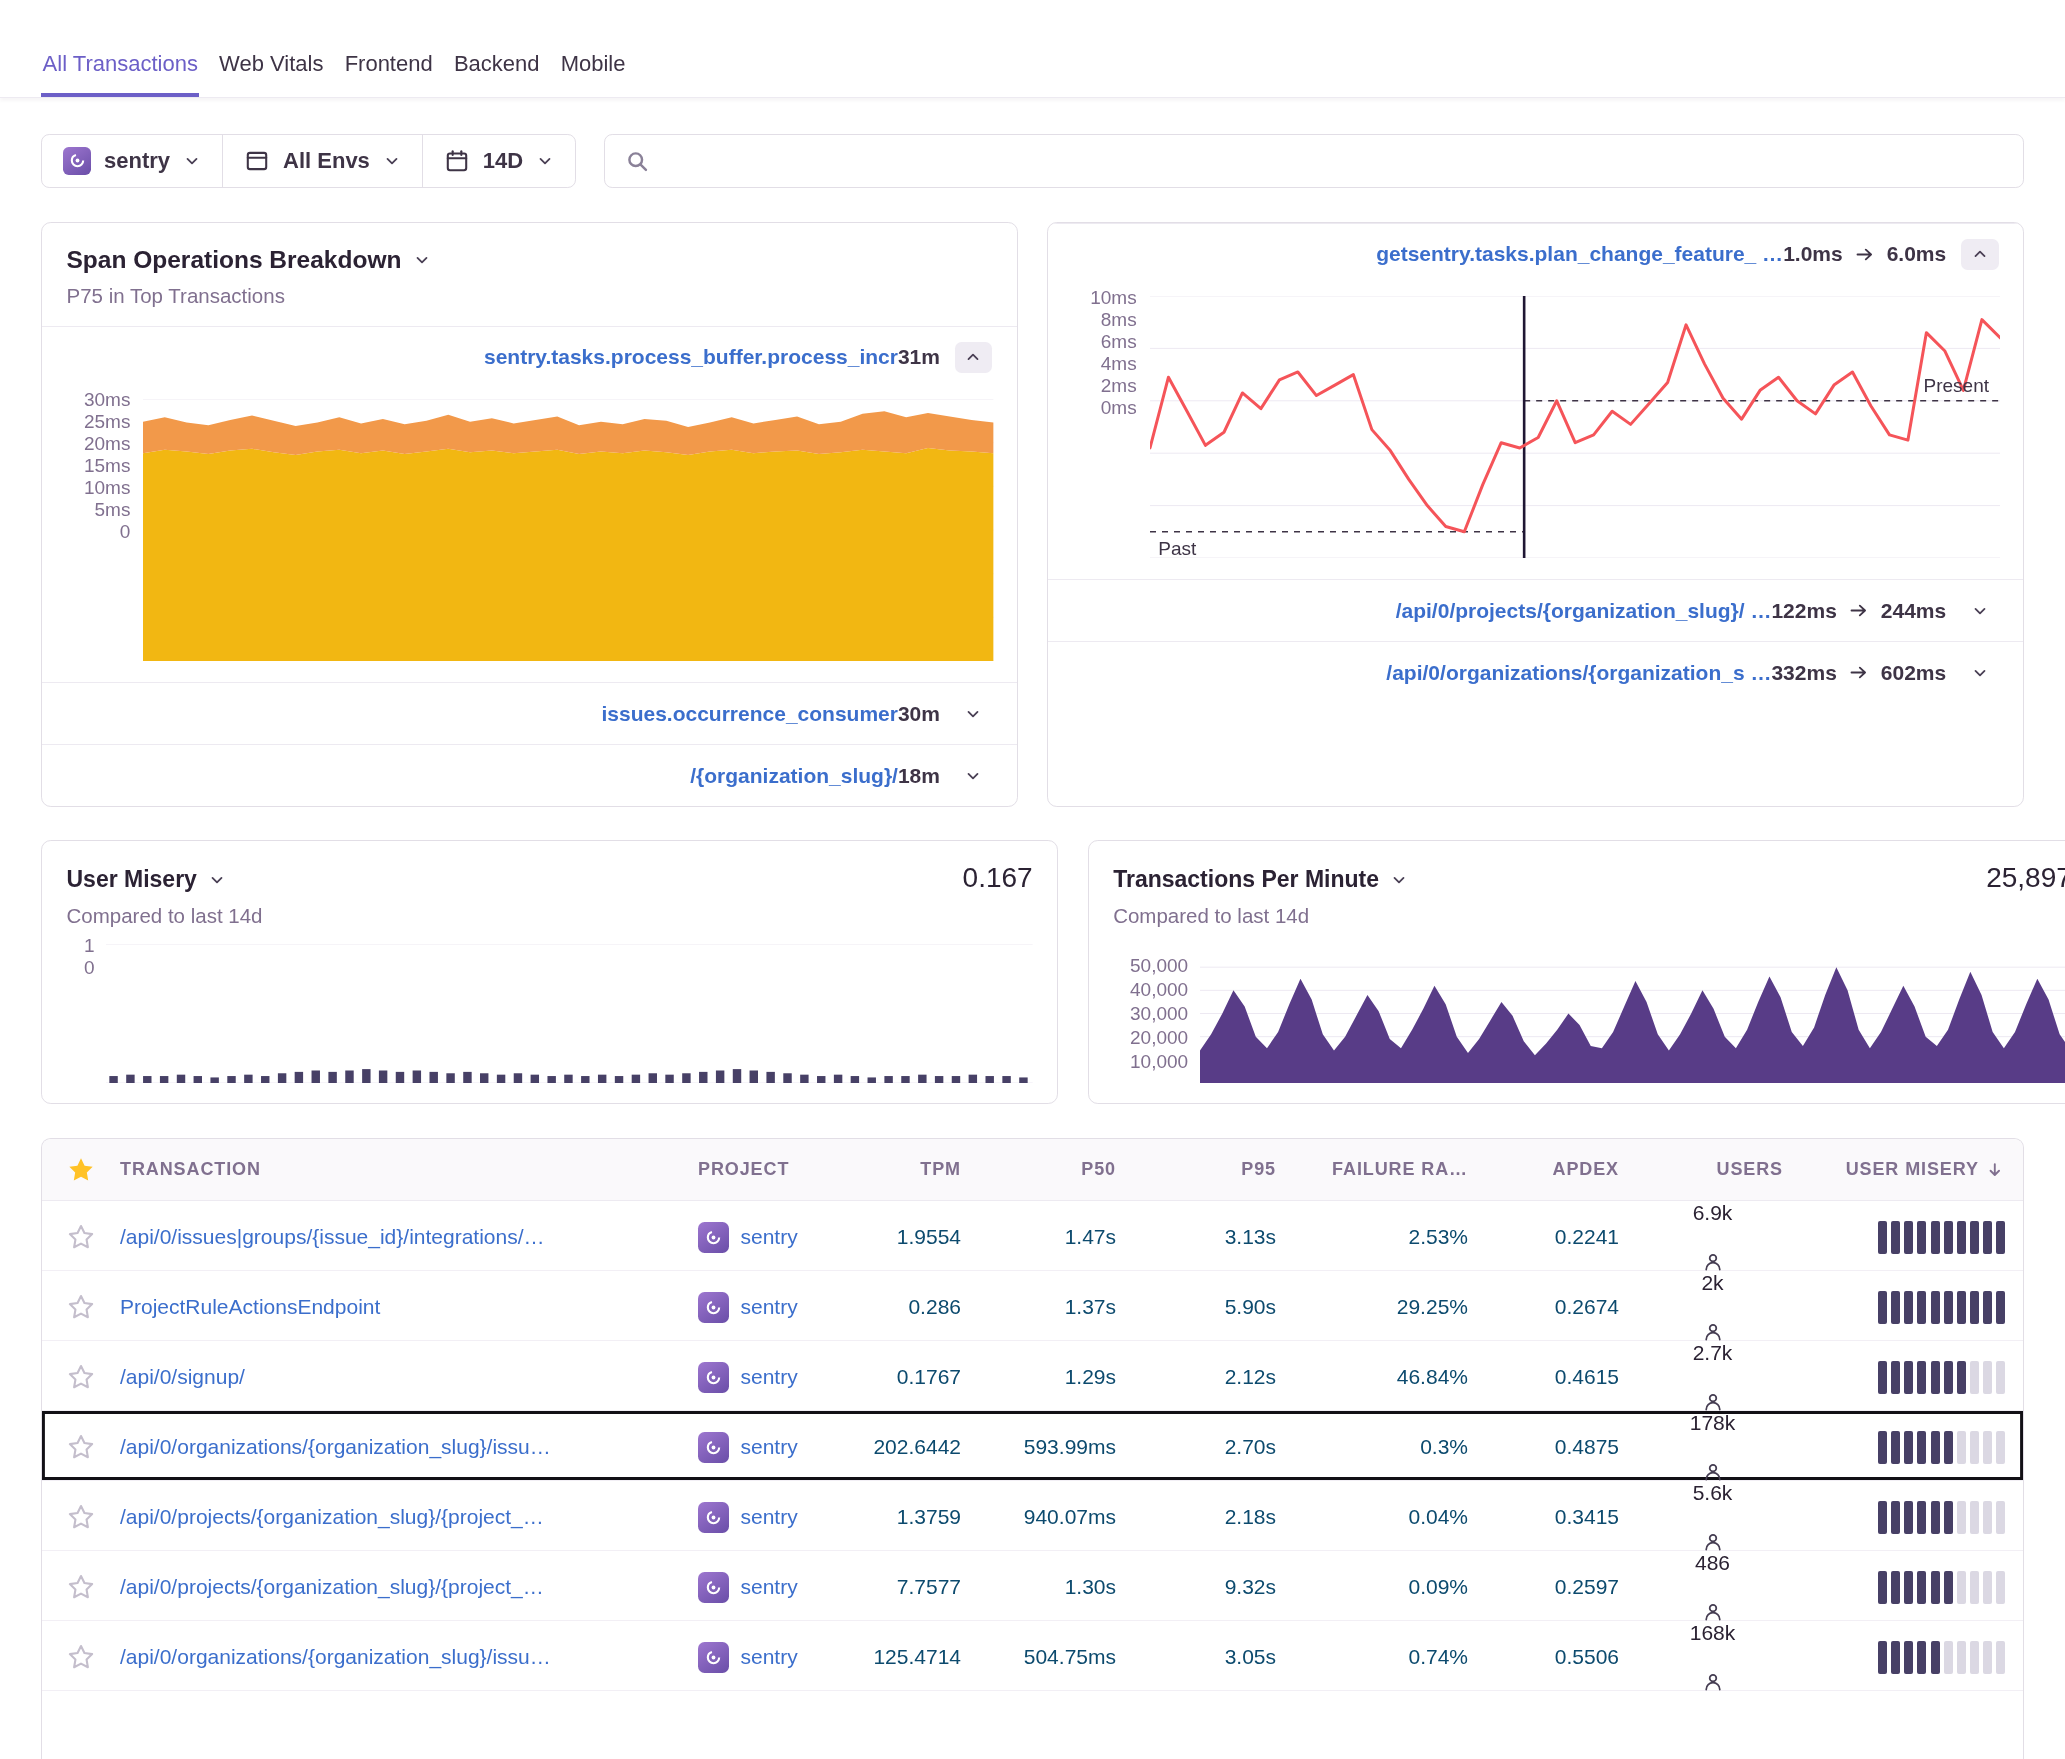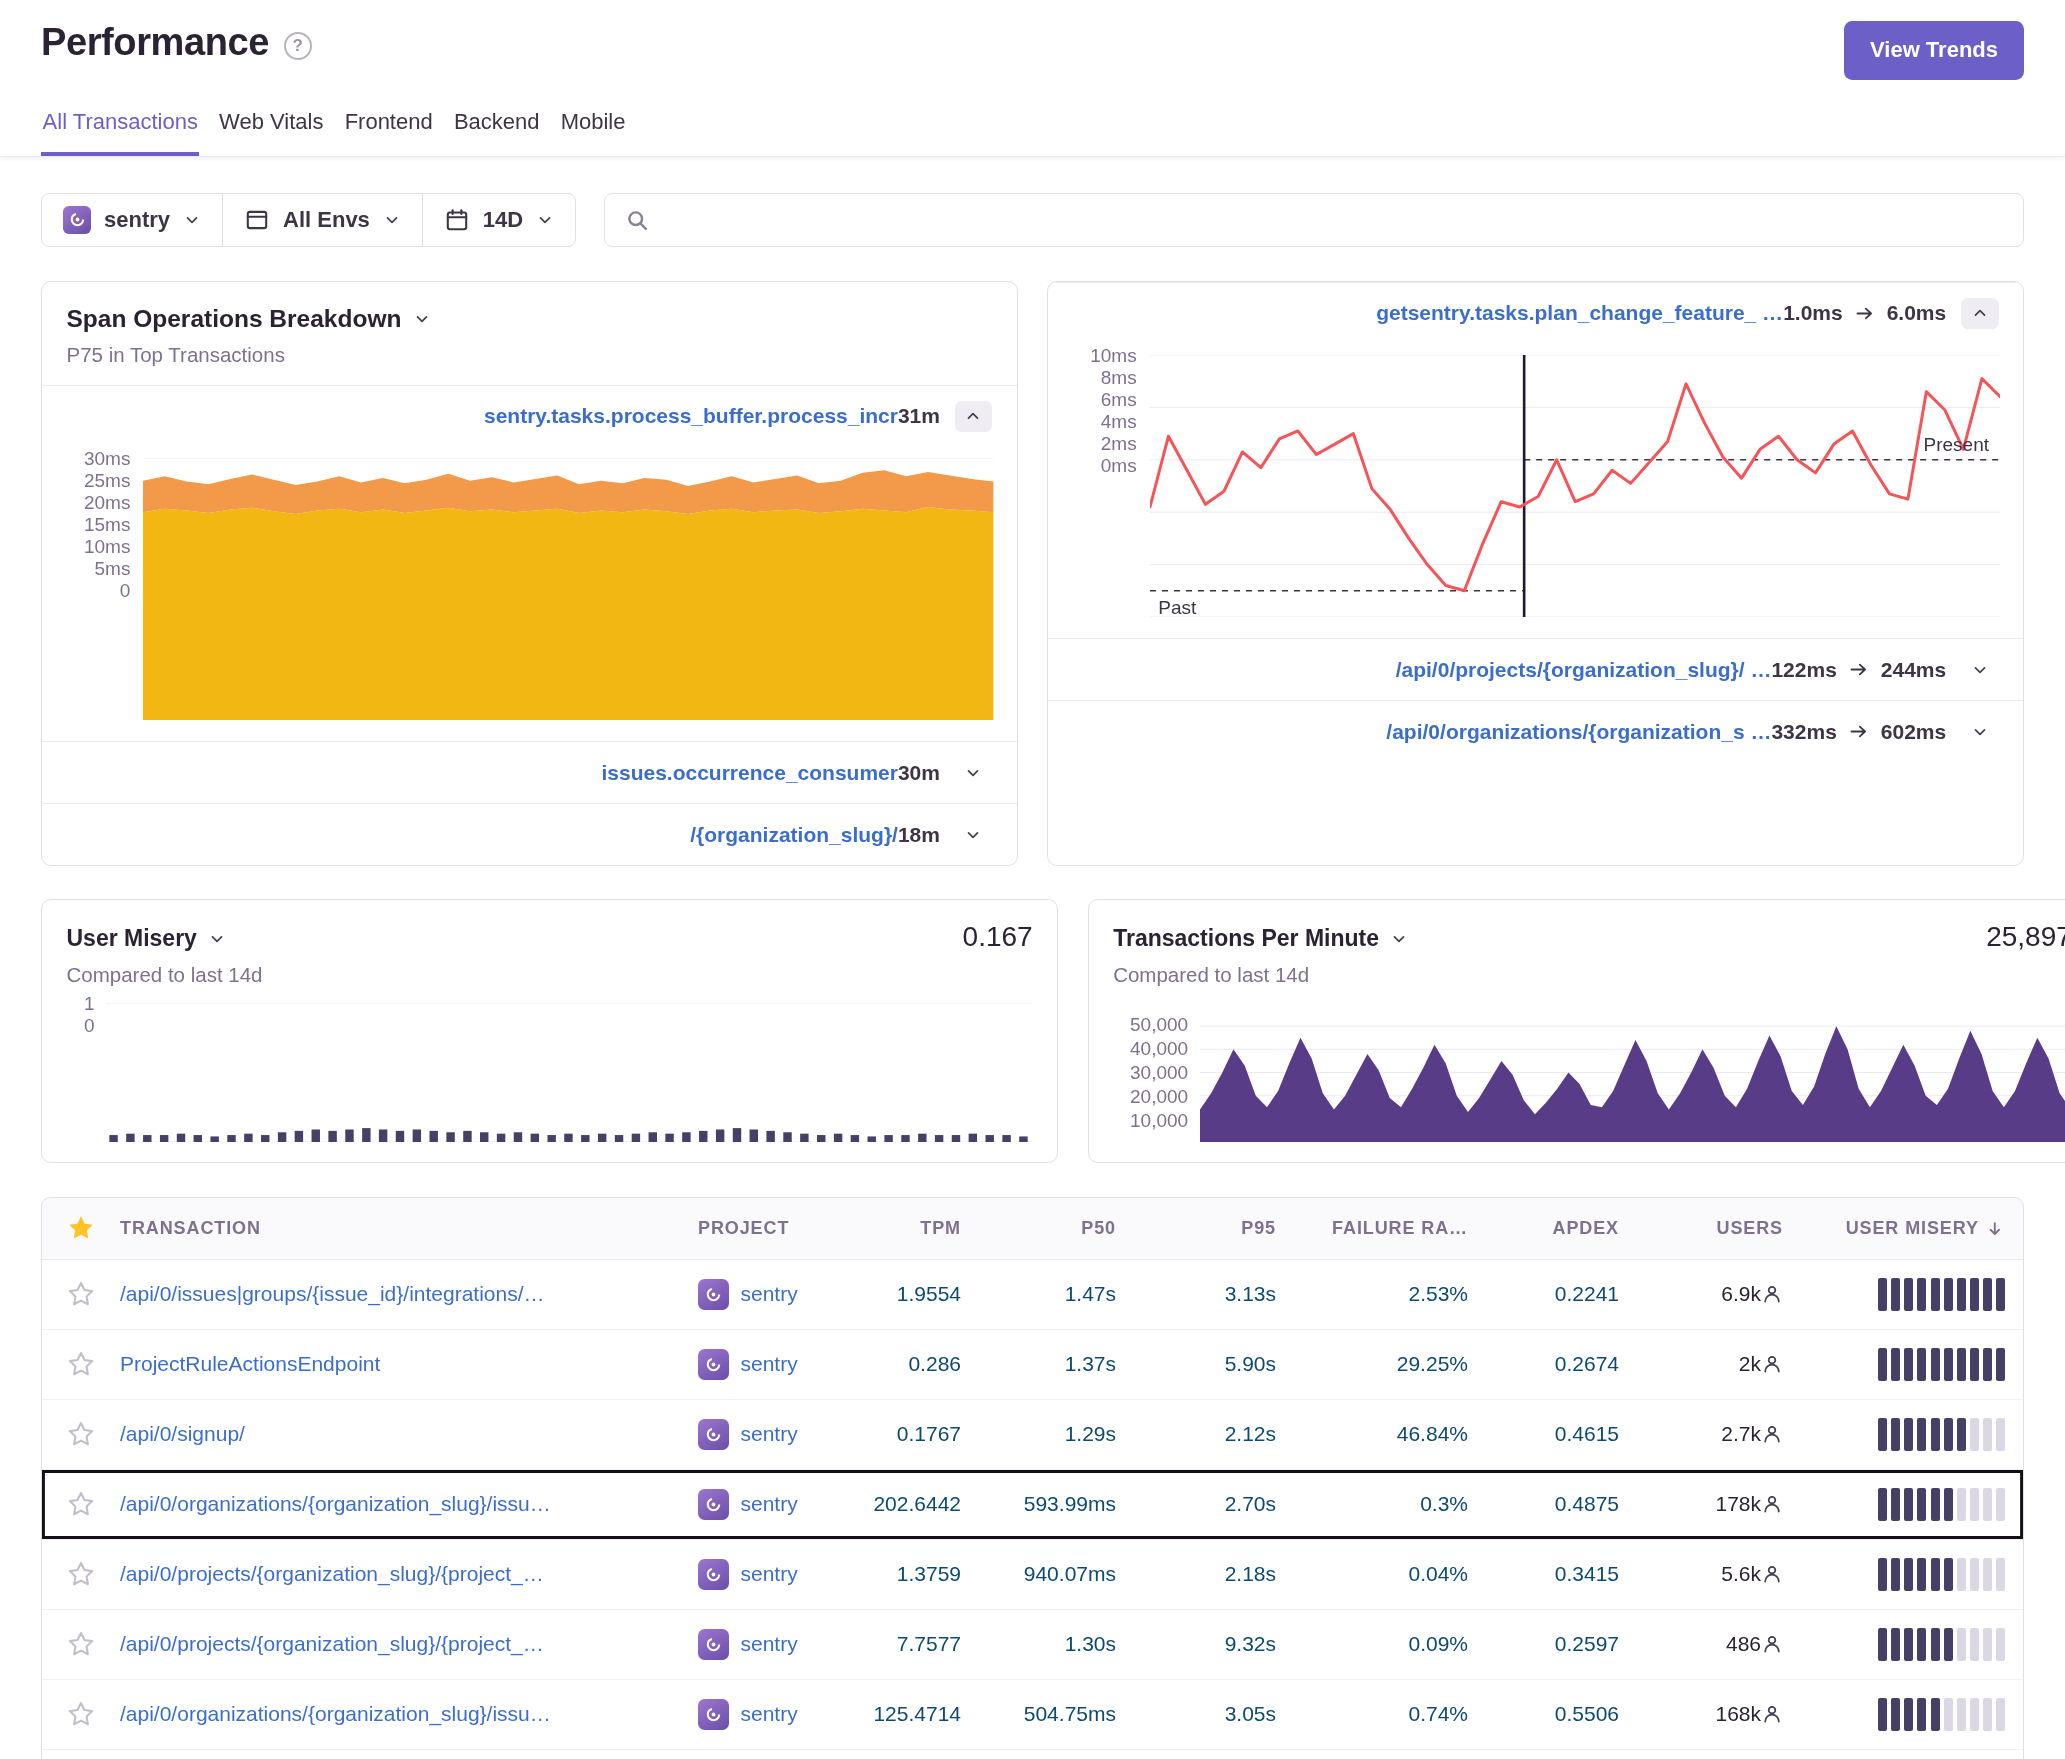--- a/index.html
+++ b/index.html
@@ -98,21 +98,21 @@
   .misery-h { display:flex; justify-content:flex-end; align-items:center; padding-right:18px; }
   .trow { height:70px; border-bottom:1.6px solid #F2EFF5; }
   .trow.highlight { box-shadow:inset 0 0 0 2.9px #121016; }
   .star-col { display:flex; justify-content:center; }
   .star-btn { background:none; border:none; display:flex; padding:3.3px; cursor:pointer; }
   .td-link { overflow:hidden; white-space:nowrap; text-overflow:ellipsis; font-size:21px; padding-right:19.6px; }
   .td-link a { color:#3B6ECC; text-decoration:none; cursor:pointer; }
   .td-project { display:flex; align-items:center; gap:11.5px; font-size:21px; }
   .td-project a { color:#3B6ECC; text-decoration:none; cursor:pointer; }
   .td.num { font-size:21px; text-align:right; padding-right:23px; color:#0c4a6e; }
-  .users-cell { display:flex; align-items:center; justify-content:flex-end; gap:0; padding-right:23px; font-size:21px; color:#2B2233; }
+  .users-cell { display:flex; align-items:center; justify-content:flex-end; gap:26px; padding-right:23px; font-size:21px; color:#2B2233;flex-direction:column; }
   .misery-cell { display:flex; gap:4.1px; justify-content:flex-end; padding-right:18px; }
   .misery-cell span { width:9px; height:33px; border-radius:2px; flex:none; }
 
   
   svg { display:block; }
   .chev { width:18px; height:18px; flex:none; }
   .chev path { fill:none; stroke:#4A4055; stroke-width:2.4; stroke-linecap:round; stroke-linejoin:round; }
   .chev.up { transform:rotate(180deg); }
   .filter-icon { width:26px; height:26px; flex:none; }
   .filter-icon rect, .filter-icon path, .filter-icon line { fill:none; stroke:#3E3446; stroke-width:1.9; stroke-linecap:round; stroke-linejoin:round; }
@@ -133,27 +133,20 @@
     display:flex; align-items:center; justify-content:center;
   }
   .proj-icon svg { width:21px; height:21px; }
   .proj-icon.sm { width:28px; height:28px; border-radius:5.7px; }
 </style>
 </head>
 <body>
 
 <div class="page">
 
-  <header class="topbar">
-    <div class="title-wrap">
-      <h1>Performance</h1>
-      <span class="help-icon"></span>
-    </div>
-    <button class="btn-primary">View Trends</button>
-  </header>
 
   <nav class="tabs">
     <a class="tab active">All Transactions</a>
     <a class="tab">Web Vitals</a>
     <a class="tab">Frontend</a>
     <a class="tab">Backend</a>
     <a class="tab">Mobile</a>
   </nav>
 
   <div class="filter-row">

